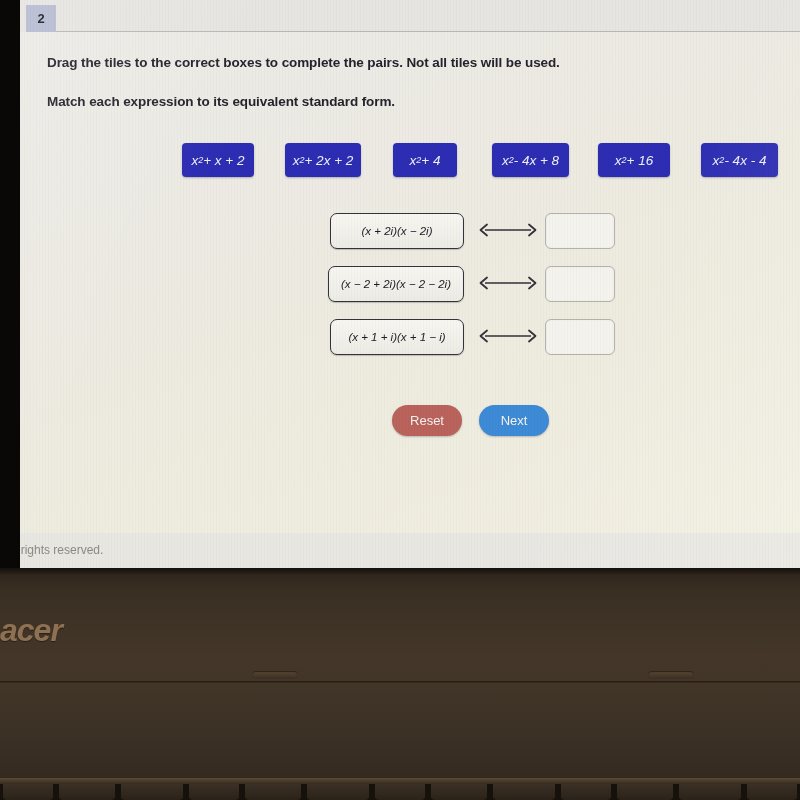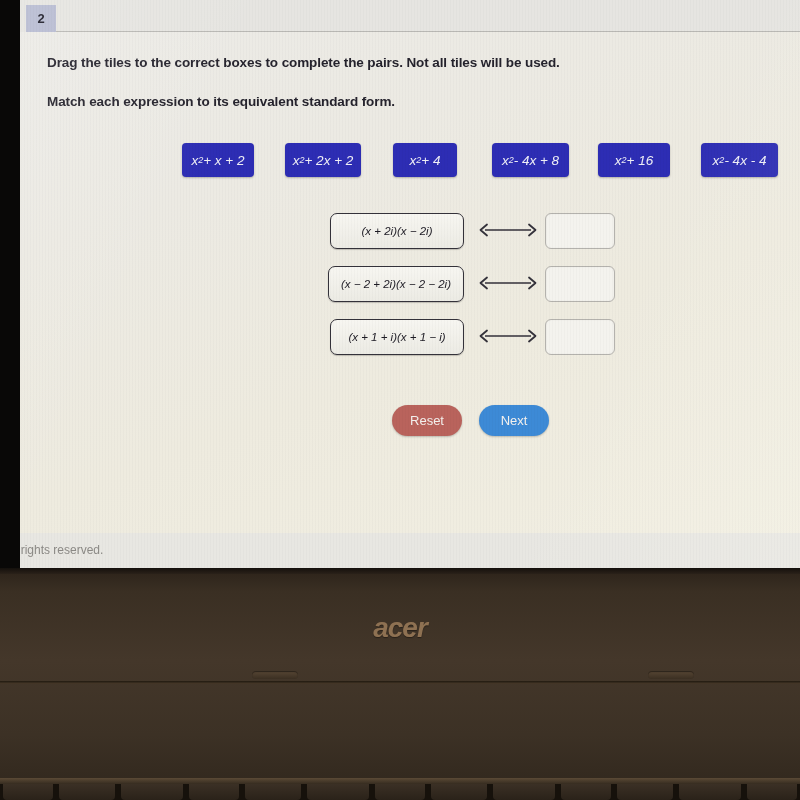--- a/index.html
+++ b/index.html
@@ -154,23 +154,23 @@
   .vent{
     position:absolute;height:8px;width:46px;
     background:linear-gradient(180deg,#574634 0%,#3b2f22 100%);
     border-radius:5px;
     box-shadow:inset 0 1px 1px rgba(0,0,0,0.5);
   }
   #vent-left{left:252px;top:103px;}
   #vent-right{left:648px;top:103px;}
   #acer-logo{
     position:absolute;left:0;top:612px;width:800px;
-    text-align:center;
+    text-align:left;
     color:#a07f5c;
-    font-size:28px;
+    font-size:32px;
     font-weight:bold;
     font-style:italic;
     letter-spacing:-1px;
     opacity:0.82;
     text-shadow:0 1px 1px rgba(0,0,0,0.45);
     z-index:3;
   }
   #keyboard{
     position:absolute;left:0;top:784px;width:800px;height:16px;
     background:#16110b;z-index:4;

